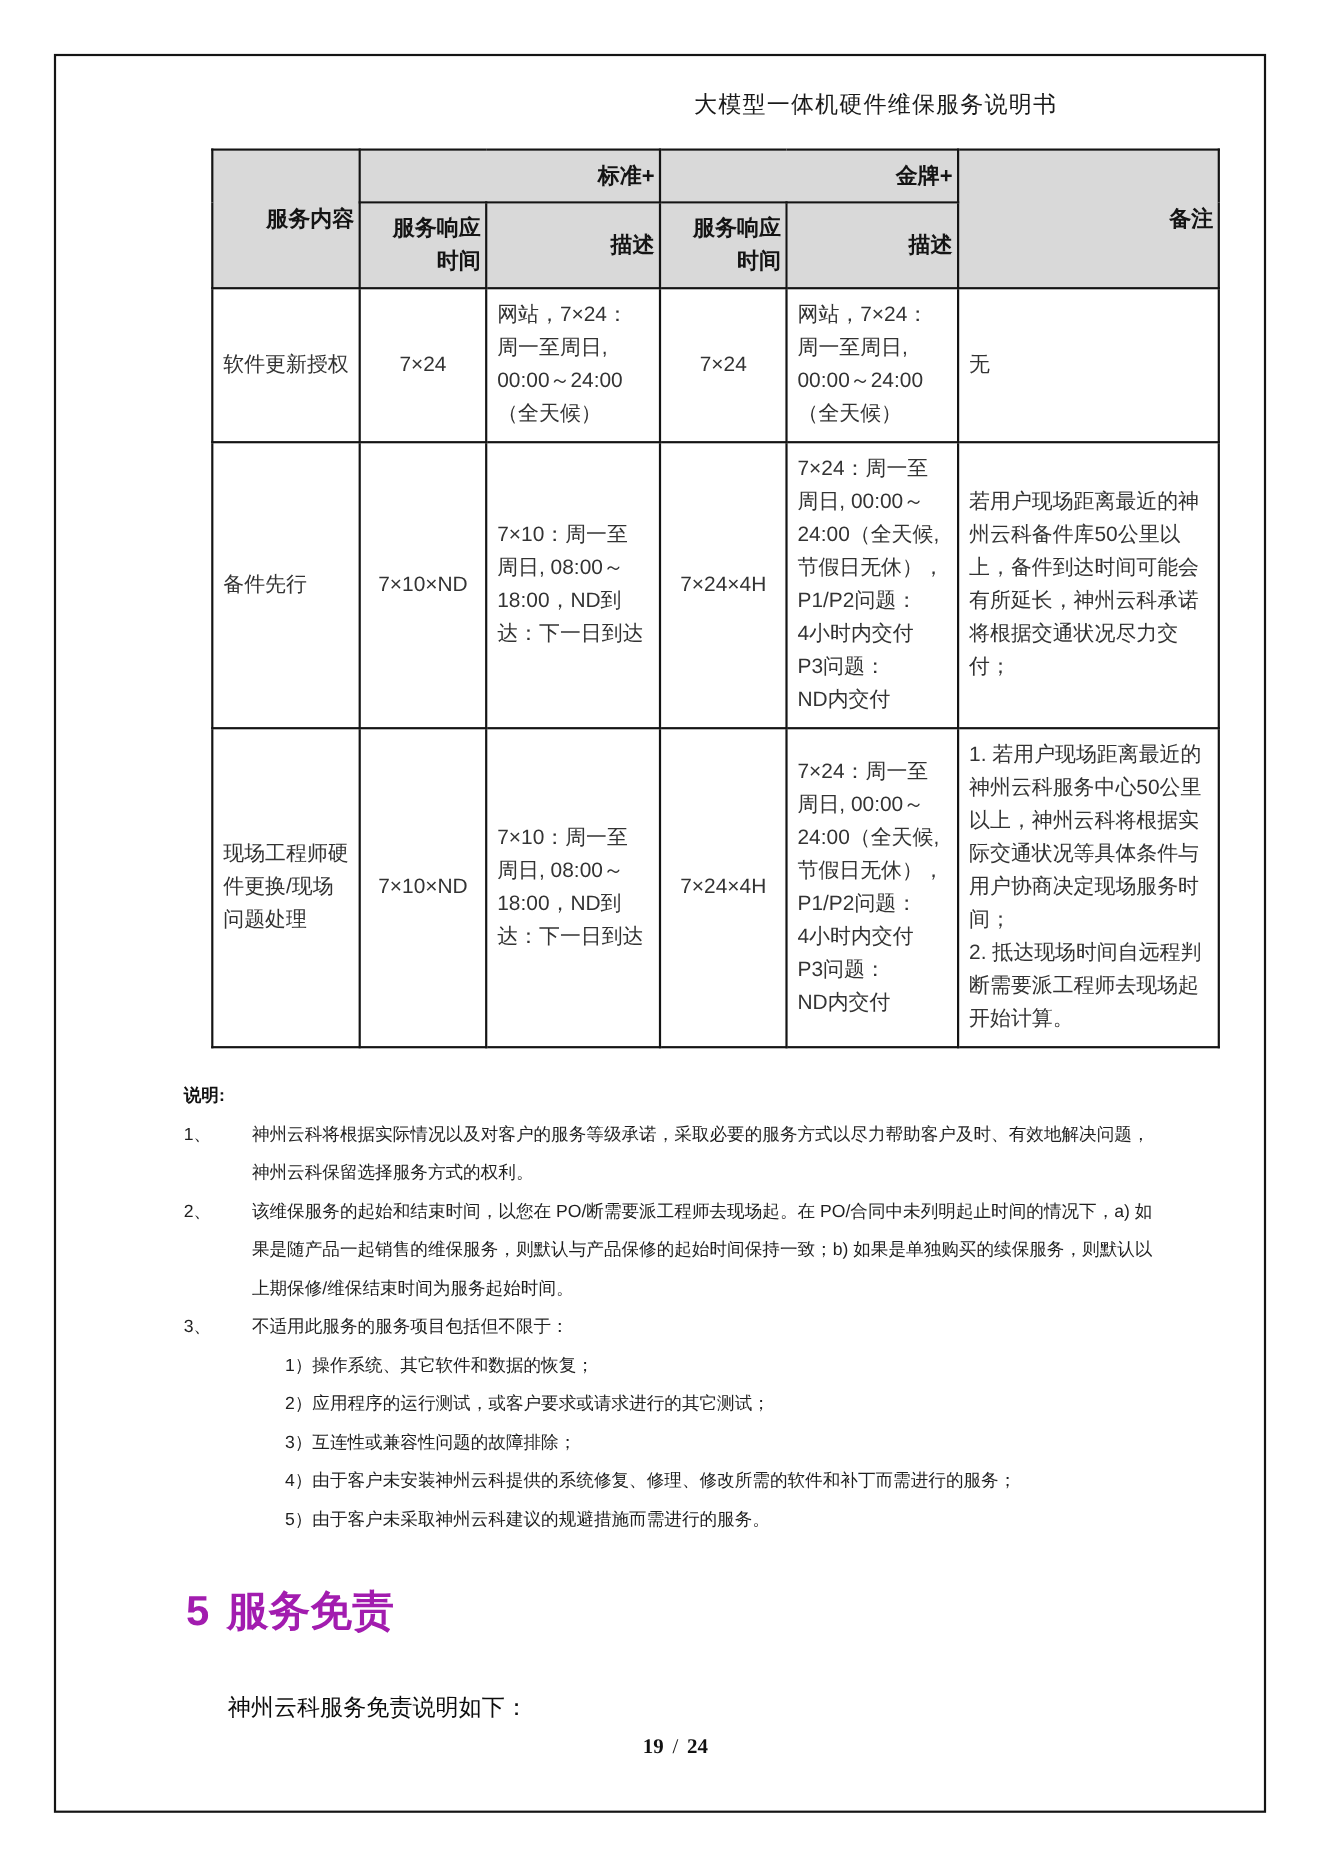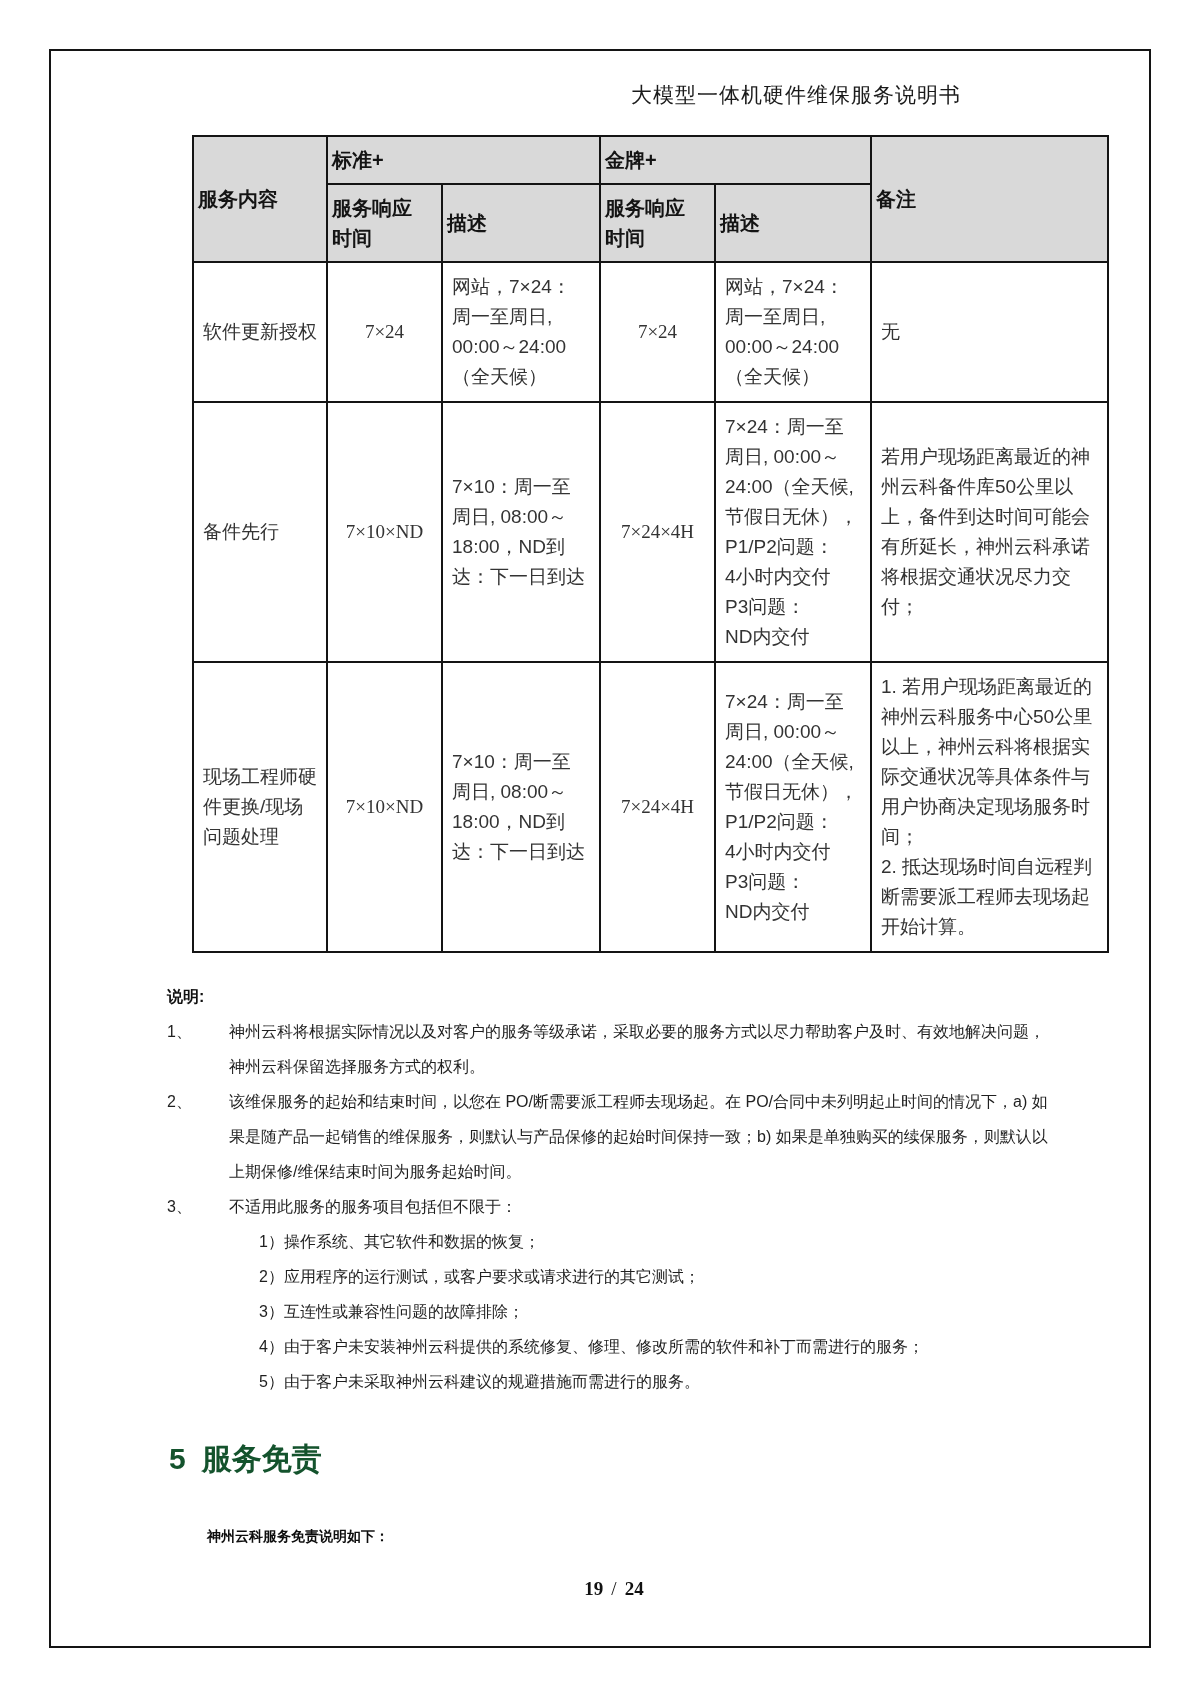--- a/index.html
+++ b/index.html
@@ -49,28 +49,28 @@
     line-height: 30px;
     vertical-align: middle;
     box-sizing: border-box;
     overflow: hidden;
   }
   table.service-table th {
     background: #d9d9d9;
     font-weight: bold;
     font-size: 20px;
     color: #141414;
-    text-align: left;
+    text-align: right;
     padding: 8px 4px;
   }
   table.service-table td {
     padding: 9px 9px;
   }
   td.cell-service { padding-left: 8px; text-align: left; }
-  td.cell-time    { text-align: center; font-family: Liberation Serif, serif; }
+  td.cell-time    { text-align: center; }
   td.cell-desc    { text-align: left; }
   td.cell-remark  { text-align: left; }
   
   .notes {
     margin: 26px 0 0 116px;
     width: 884px;
     font-size: 16px;
     line-height: 35px;
     color: #1f1f1f;
   }
@@ -86,31 +86,31 @@
   }
   .note-text {
     flex: 1 1 auto;
   }
   .subitems {
     margin-left: 92px;
   }
   
   .section-heading {
     margin: 40px 0 0 118px;
-    font-size: 30px;
-    font-weight: bold;
-    color: #14532d;
+    font-size: 38px;
+    font-weight: bold;
+    color: #a21caf;
   }
   .section-heading .sec-num {
     margin-right: 16px;
   }
   .section-subtitle {
     margin: 48px 0 0 156px;
-    font-size: 14px;
-    font-weight: bold;
+    font-size: 21px;
+    font-weight: normal;
     color: #0d0d0d;
   }
   
   .page-footer {
     position: absolute;
     left: 0;
     right: 0;
     bottom: 46px;
     text-align: center;
     font-family: "Liberation Serif", "DejaVu Serif", serif;

